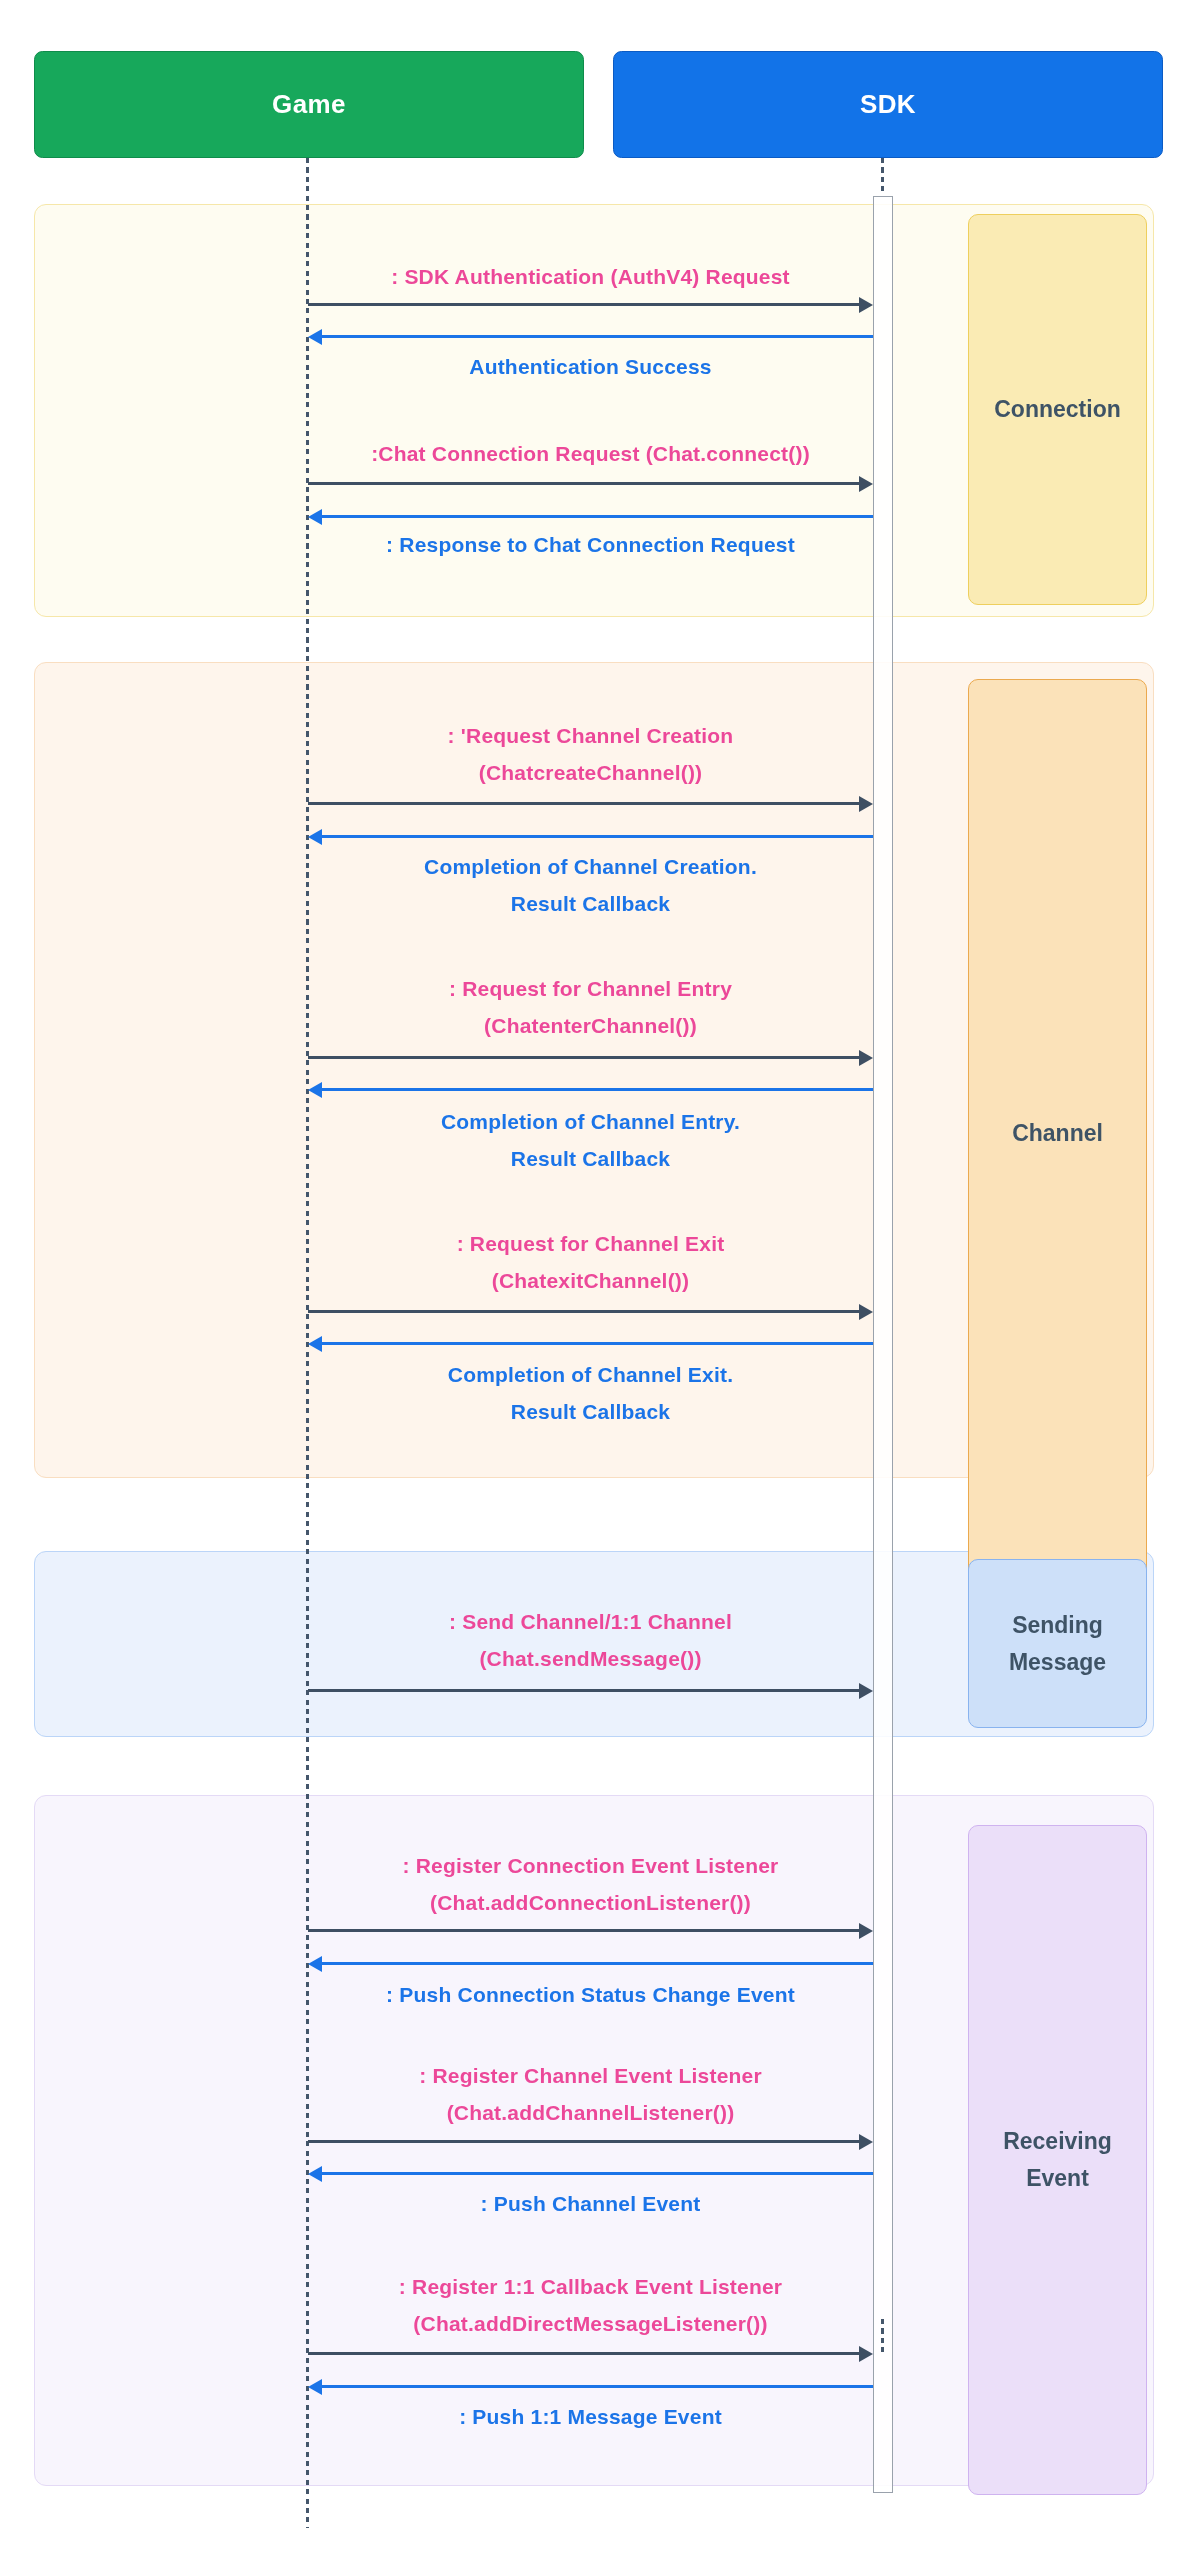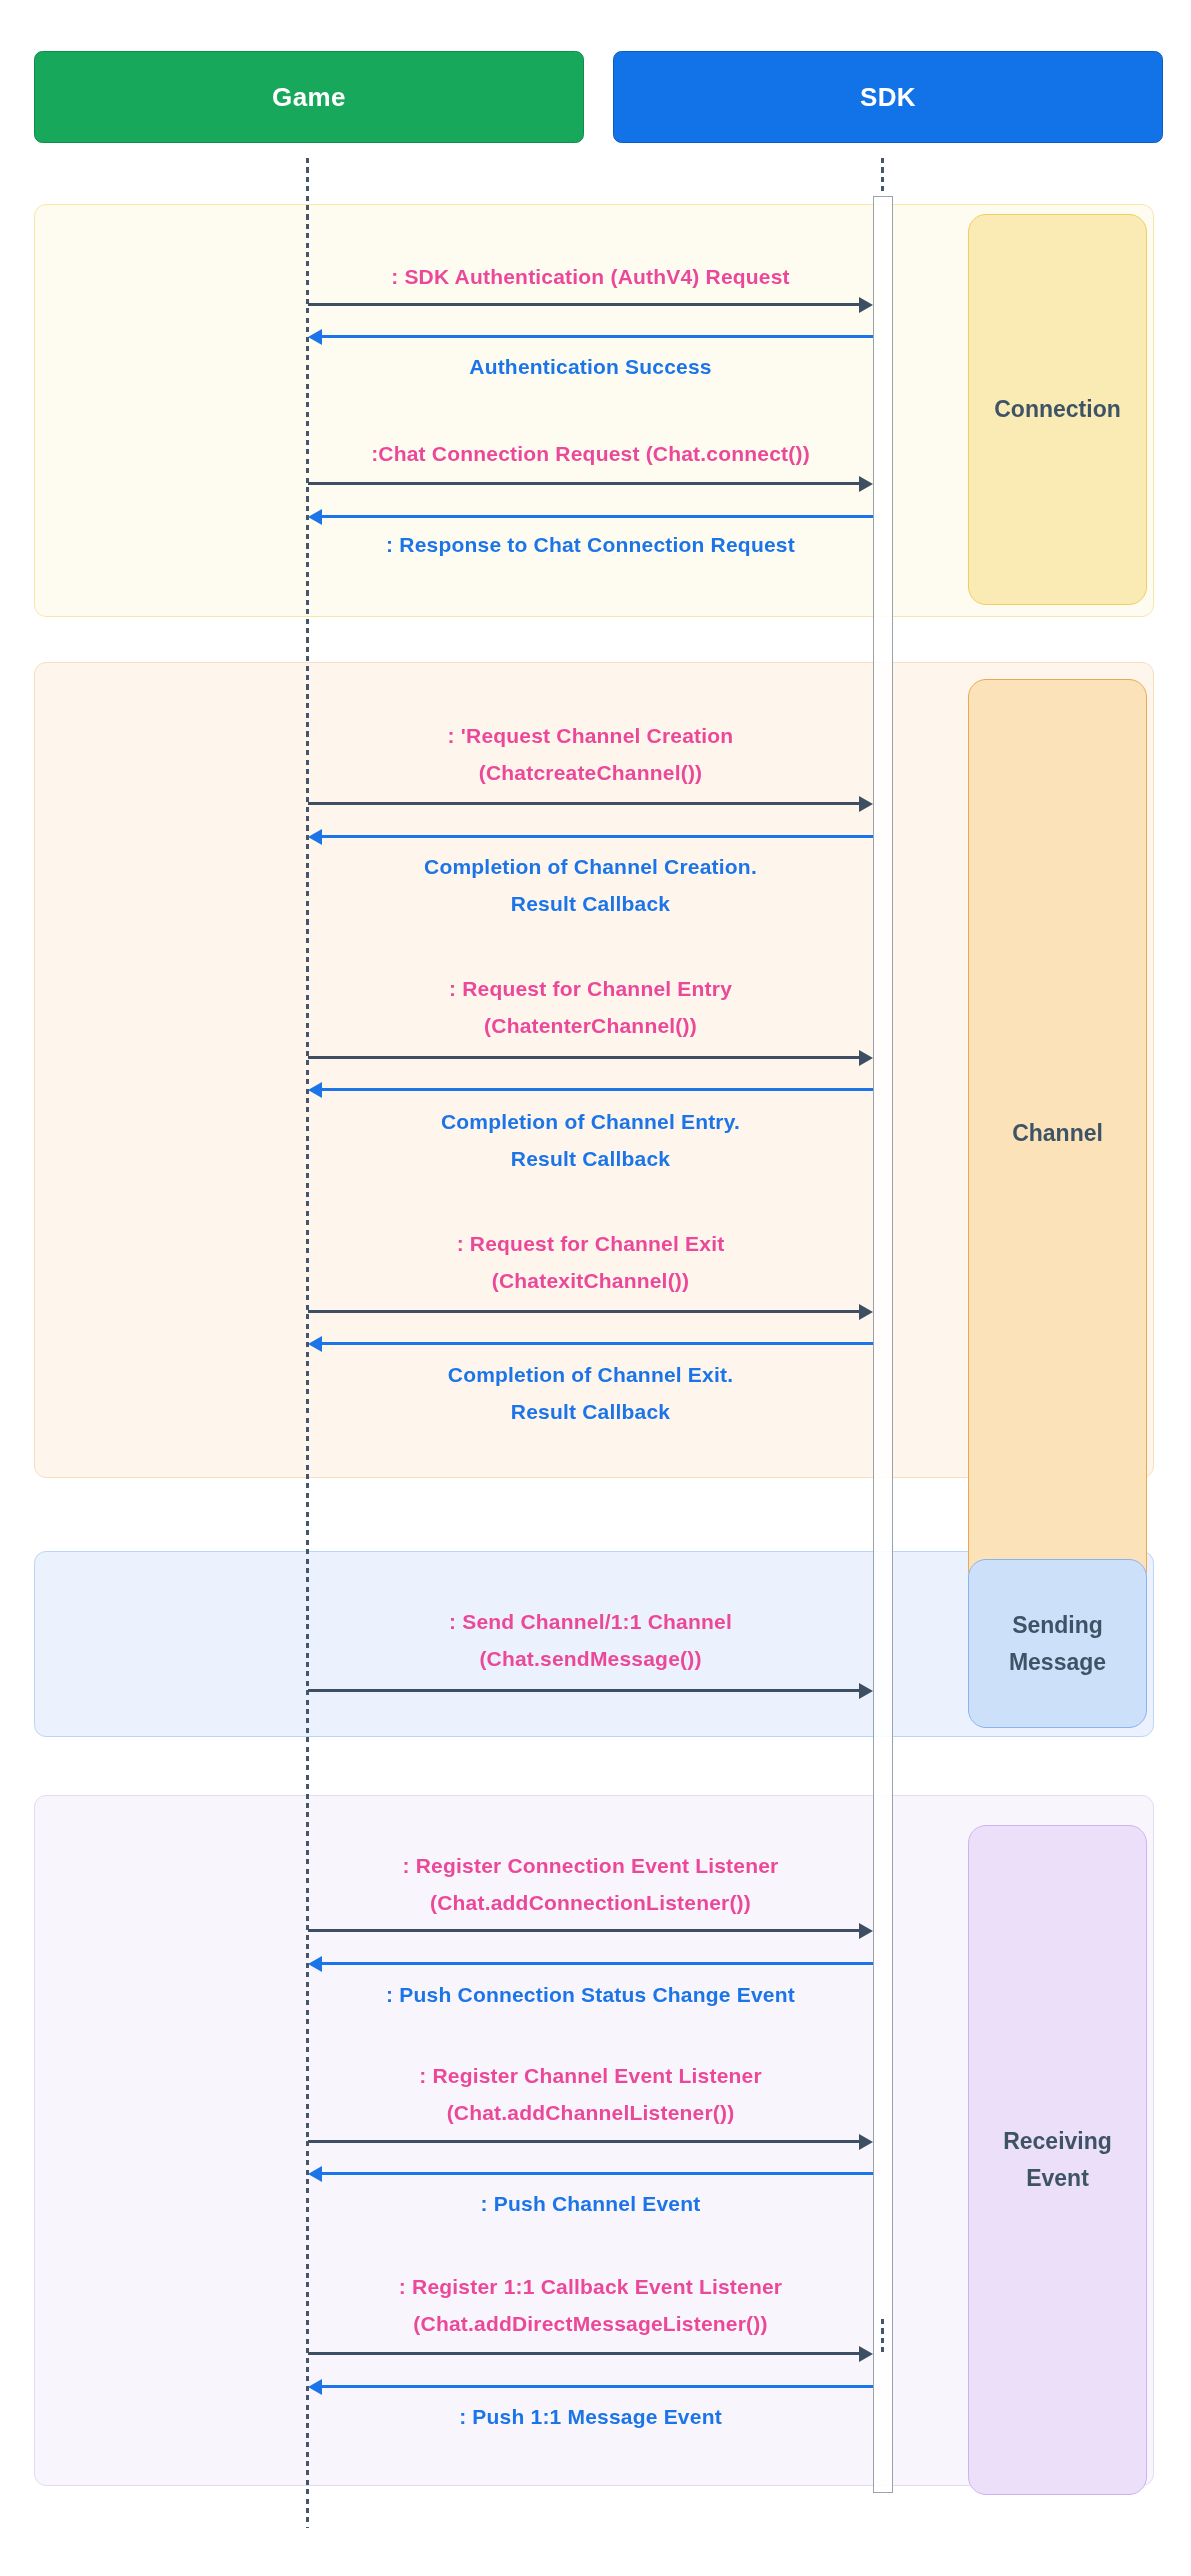--- a/index.html
+++ b/index.html
@@ -1,20 +1,20 @@
 <!DOCTYPE html>
 <html style="font-size:13.6px"><head>
 <meta charset="utf-8">
 <style>
   html,body{margin:0;padding:0;background:#ffffff;}
   .canvas{position:relative;width:1191px;height:2576px;background:#ffffff;overflow:hidden;
           font-family:"Liberation Sans","DejaVu Sans",sans-serif;}
 
   
-  .actor{position:absolute;top:51px;height:92px;border-radius:8.5px;box-sizing:border-box;
+  .actor{position:absolute;top:51px;height:107px;border-radius:8.5px;box-sizing:border-box;
          display:flex;align-items:center;justify-content:center;
          color:#ffffff;font-weight:700;font-size:26px;letter-spacing:0.4px;z-index:5;}
   .actor-game{left:34px;width:550px;background:#17A85B;border:1.7px solid #0F8C4B;}
   .actor-sdk{left:613px;width:550px;background:#1273E8;border:1.7px solid #0B5BC4;justify-content:center;}
 
   
   .lifeline{position:absolute;width:2.6px;z-index:2;
     background-image:repeating-linear-gradient(to bottom,#44566B 0 5.1px,transparent 5.1px 9.4px);}
 
   
@@ -23,21 +23,21 @@
 
   
   .section{position:absolute;left:34px;width:1120px;border-radius:12px;border:1.7px solid;
            box-sizing:border-box;z-index:1;}
   .sec-connection{top:204px;height:413px;background:#FEFCF1;border-color:#F6E7A9;}
   .sec-channel{top:662px;height:816px;background:#FEF5EC;border-color:#F9DEC1;}
   .sec-sending{top:1551px;height:186px;background:#EBF2FD;border-color:#BBD5F8;}
   .sec-receiving{top:1795px;height:691px;background:#F8F5FD;border-color:#E4DAF6;}
 
   
-  .section-label{position:absolute;left:968px;width:179px;border-radius:18px;border:1.7px solid;
+  .section-label{position:absolute;left:968px;width:179px;border-radius:10px;border:1.7px solid;
     box-sizing:border-box;display:flex;align-items:center;justify-content:center;text-align:center;
     font-weight:700;font-size:23px;line-height:37px;color:#3E5366;z-index:4;padding:0 12px;}
   .lbl-connection{top:214px;height:391px;background:#FAEBB4;border-color:#EECF5D;}
   .lbl-channel{top:679px;height:909px;background:#FBE2B9;border-color:#EBA94E;}
   .lbl-sending{top:1559px;height:169px;background:#CDE0F9;border-color:#88B3EF;}
   .lbl-receiving{top:1805px;height:670px;background:#EBDFF9;border-color:#CFB3F0;margin-top:20px;}
 
   
   .msg{position:absolute;left:308px;width:565px;transform:translateY(-50%);text-align:center;
        font-weight:700;font-size:21px;line-height:37px;color:#ec4899;z-index:6;letter-spacing:0.2px;}

